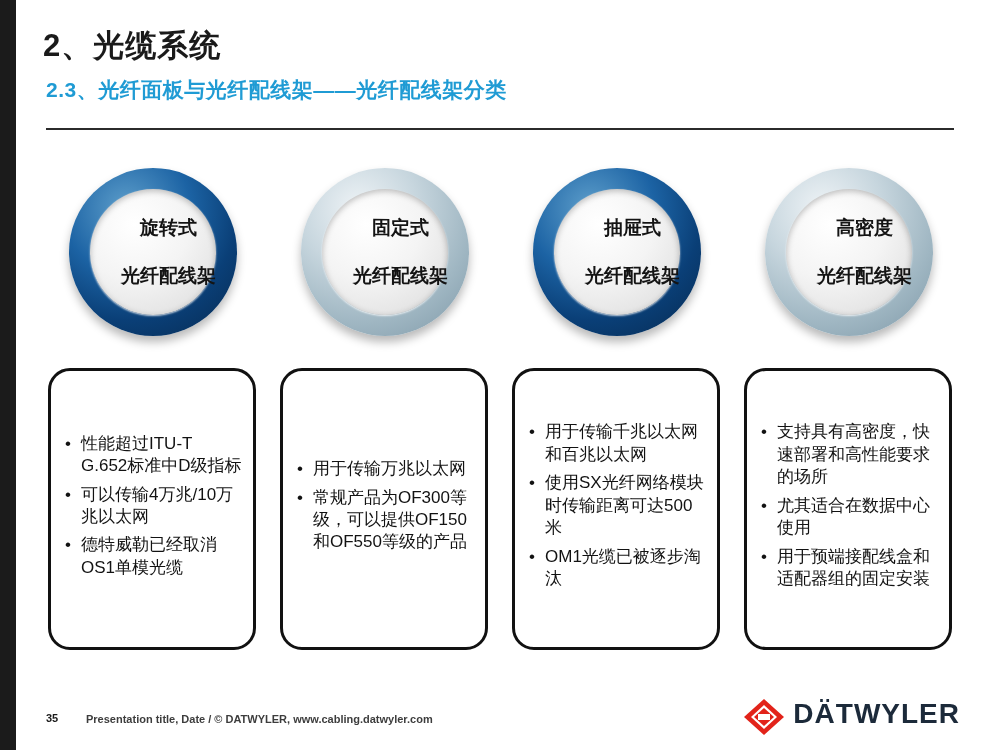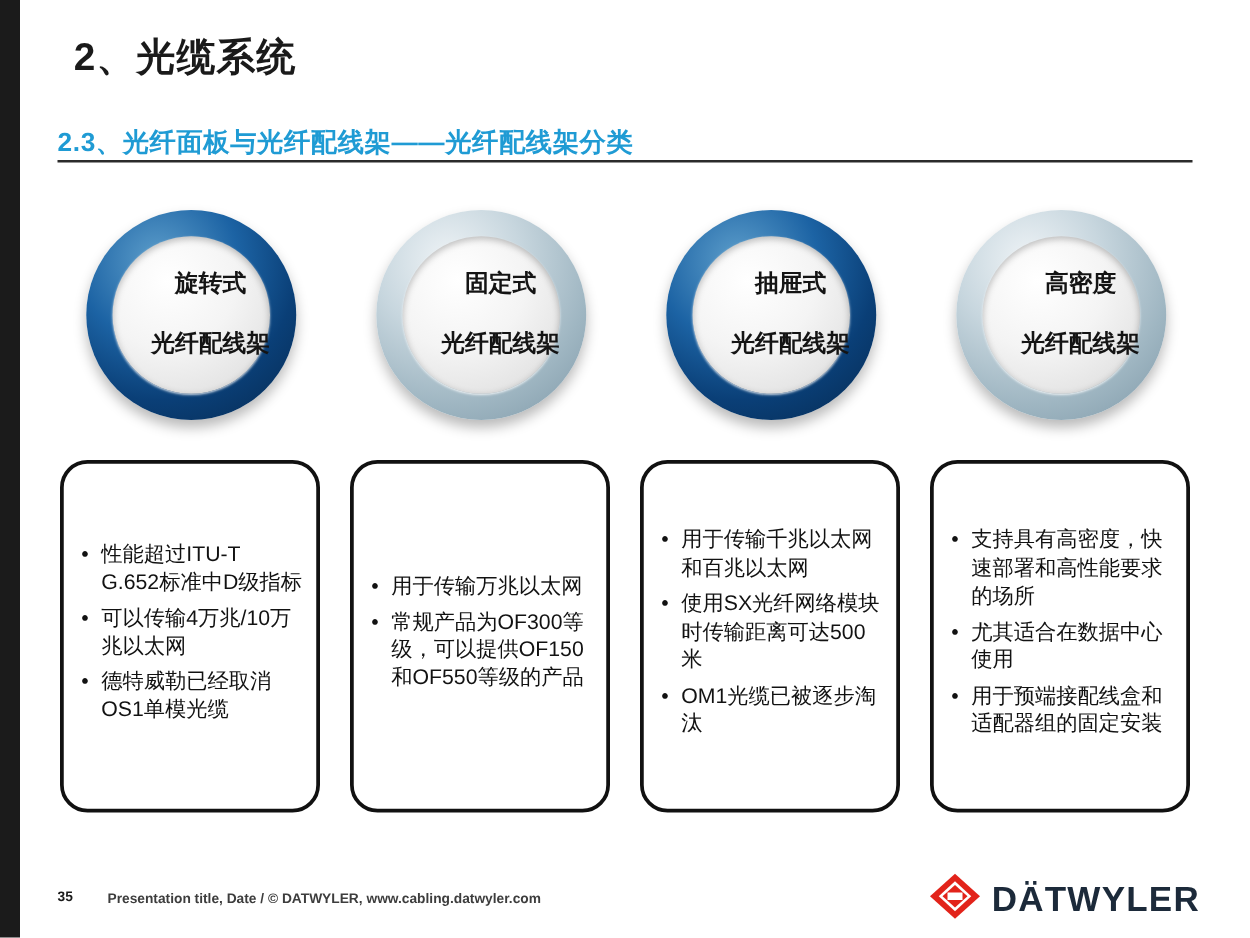--- a/index.html
+++ b/index.html
@@ -24,36 +24,35 @@
   .left-bar {
     position: absolute;
     left: 0;
     top: 0;
     width: 16px;
     height: 750px;
     background: #1b1b1b;
   }
   .title-main {
     position: absolute;
-    left: 59px;
+    left: 43px;
     top: 25px;
     font-size: 31px;
     font-weight: bold;
     color: #1a1a1a;
     letter-spacing: 1px;
   }
   .title-sub {
     position: absolute;
     left: 46px;
     top: 76px;
     font-size: 21px;
     font-weight: bold;
     color: #1f9bd4;
     letter-spacing: 0.5px;
-    margin-top: 24px;
   }
   .hr {
     position: absolute;
     left: 46px;
     top: 128px;
     width: 908px;
     height: 2px;
     background: #2b2b2b;
   }
 
@@ -161,21 +160,21 @@
     top: 713px;
     font-size: 11px;
     font-weight: bold;
     color: #3d3d3d;
   }
   .logo {
     position: absolute;
     right: 40px;
     top: 698px;
     display: flex;
-    align-items: flex-end;
+    align-items: flex-start;
     gap: 8px;
   }
   .logo-mark {
     width: 42px;
     height: 38px;
     position: relative;
   }
   .logo-word {
     font-size: 28px;
     font-weight: bold;

